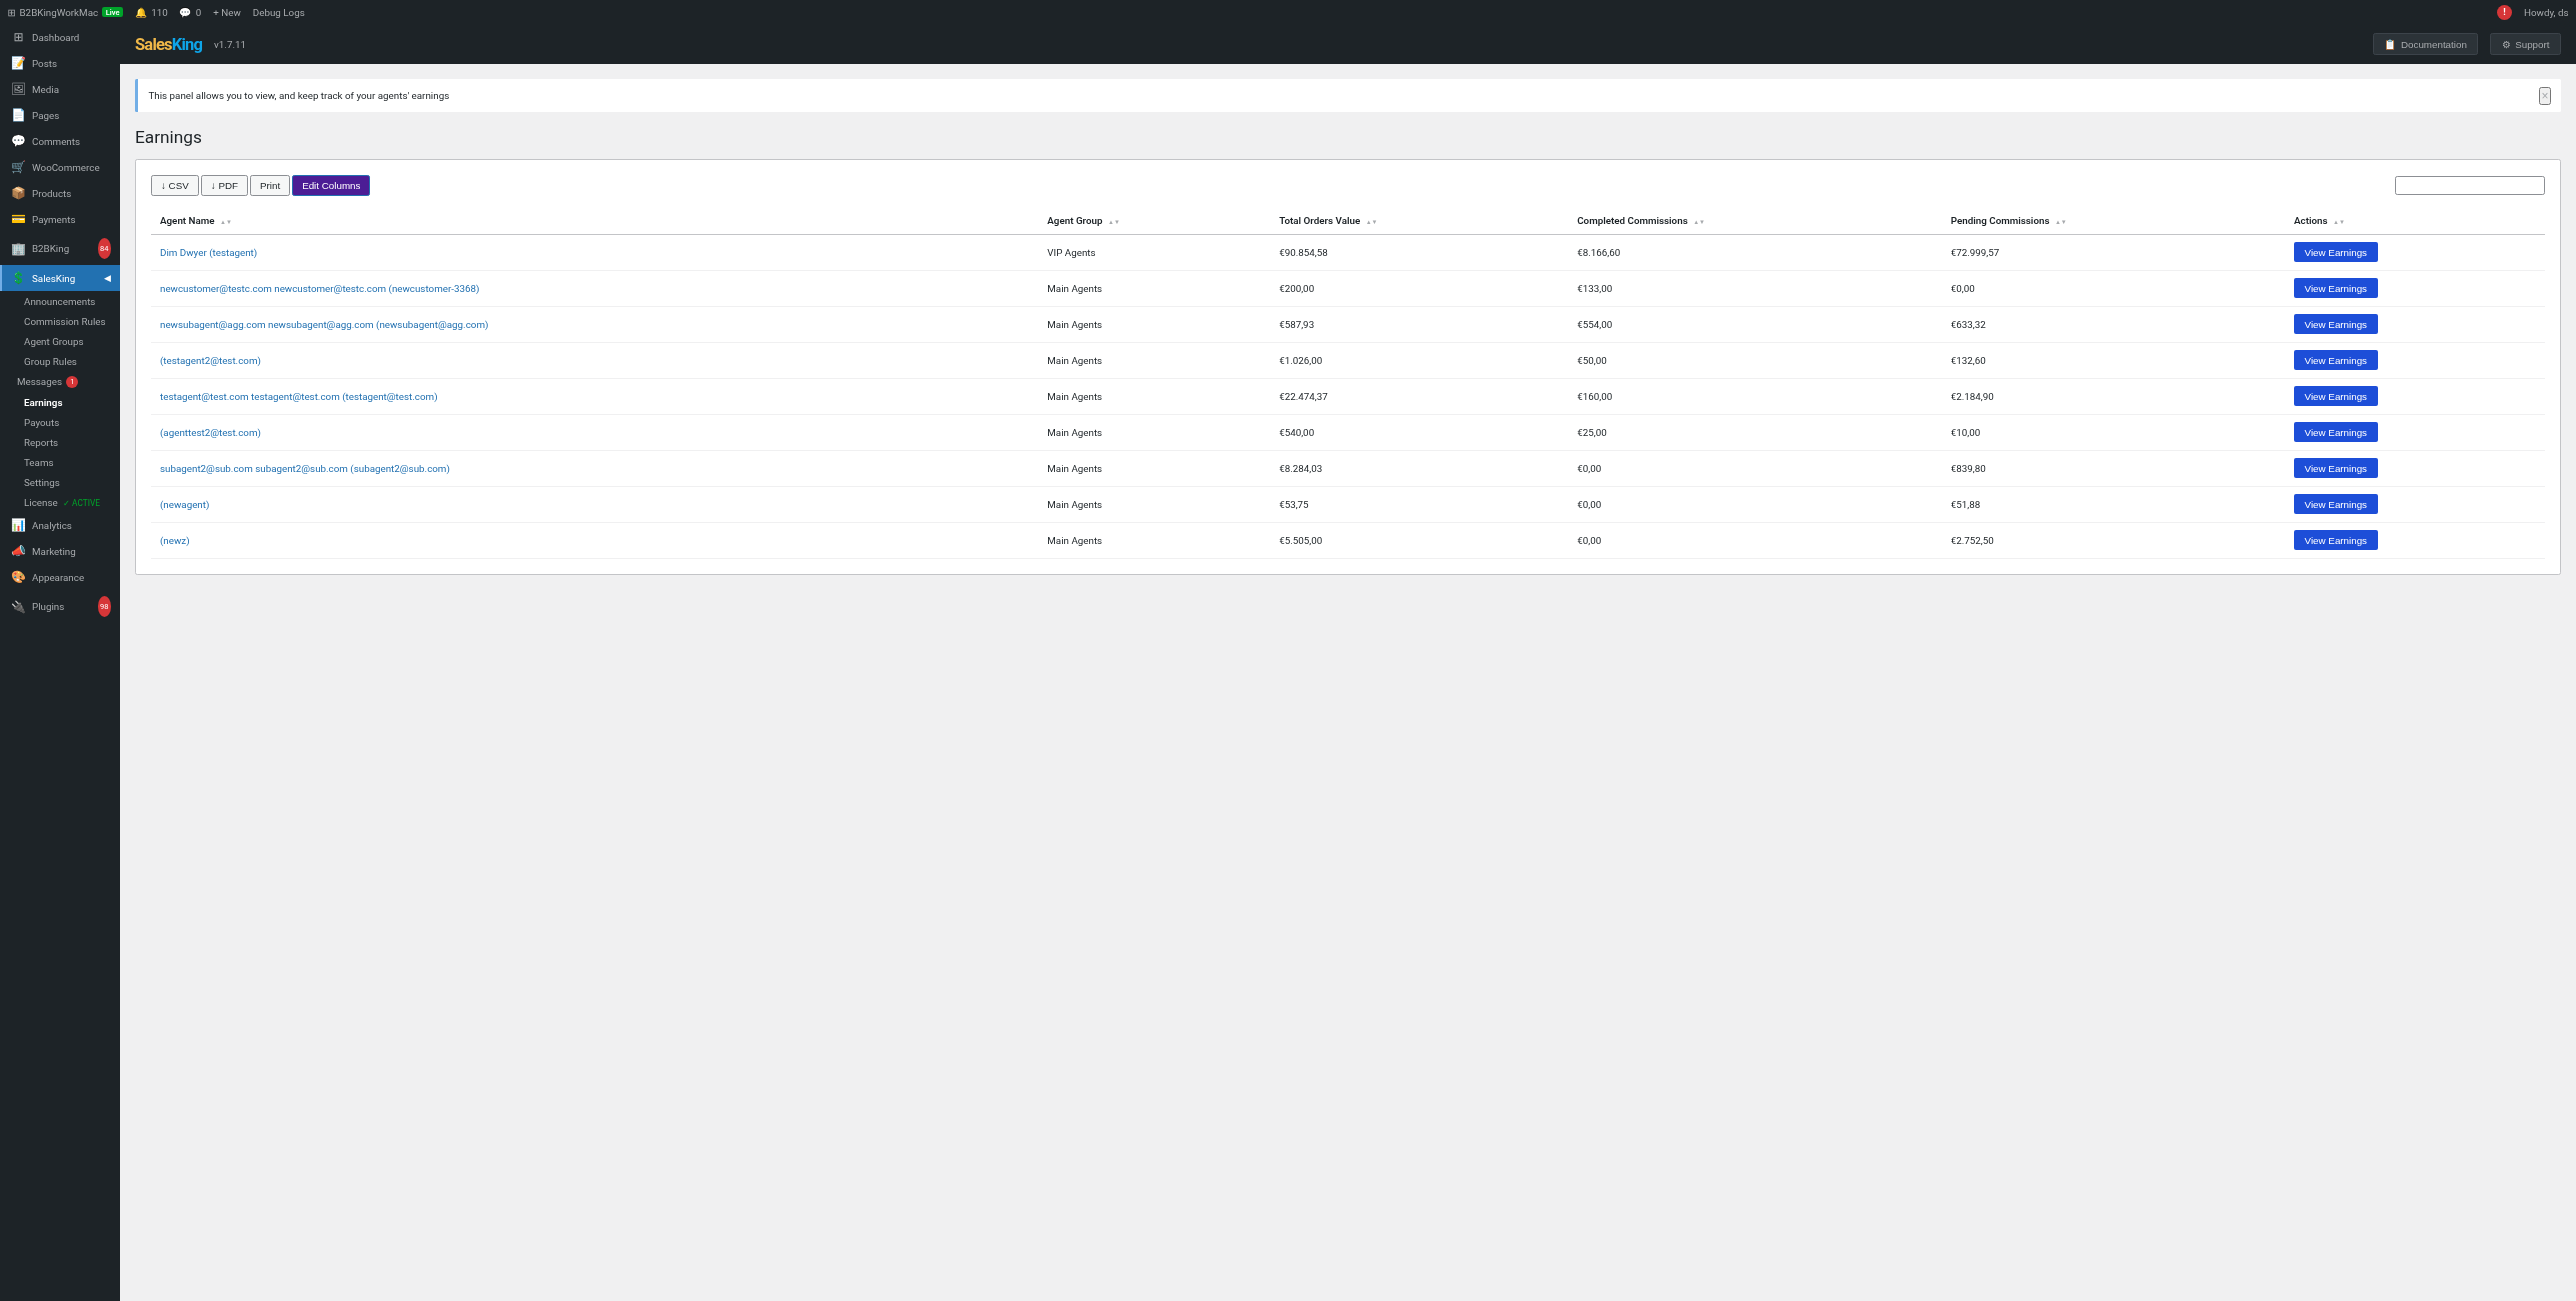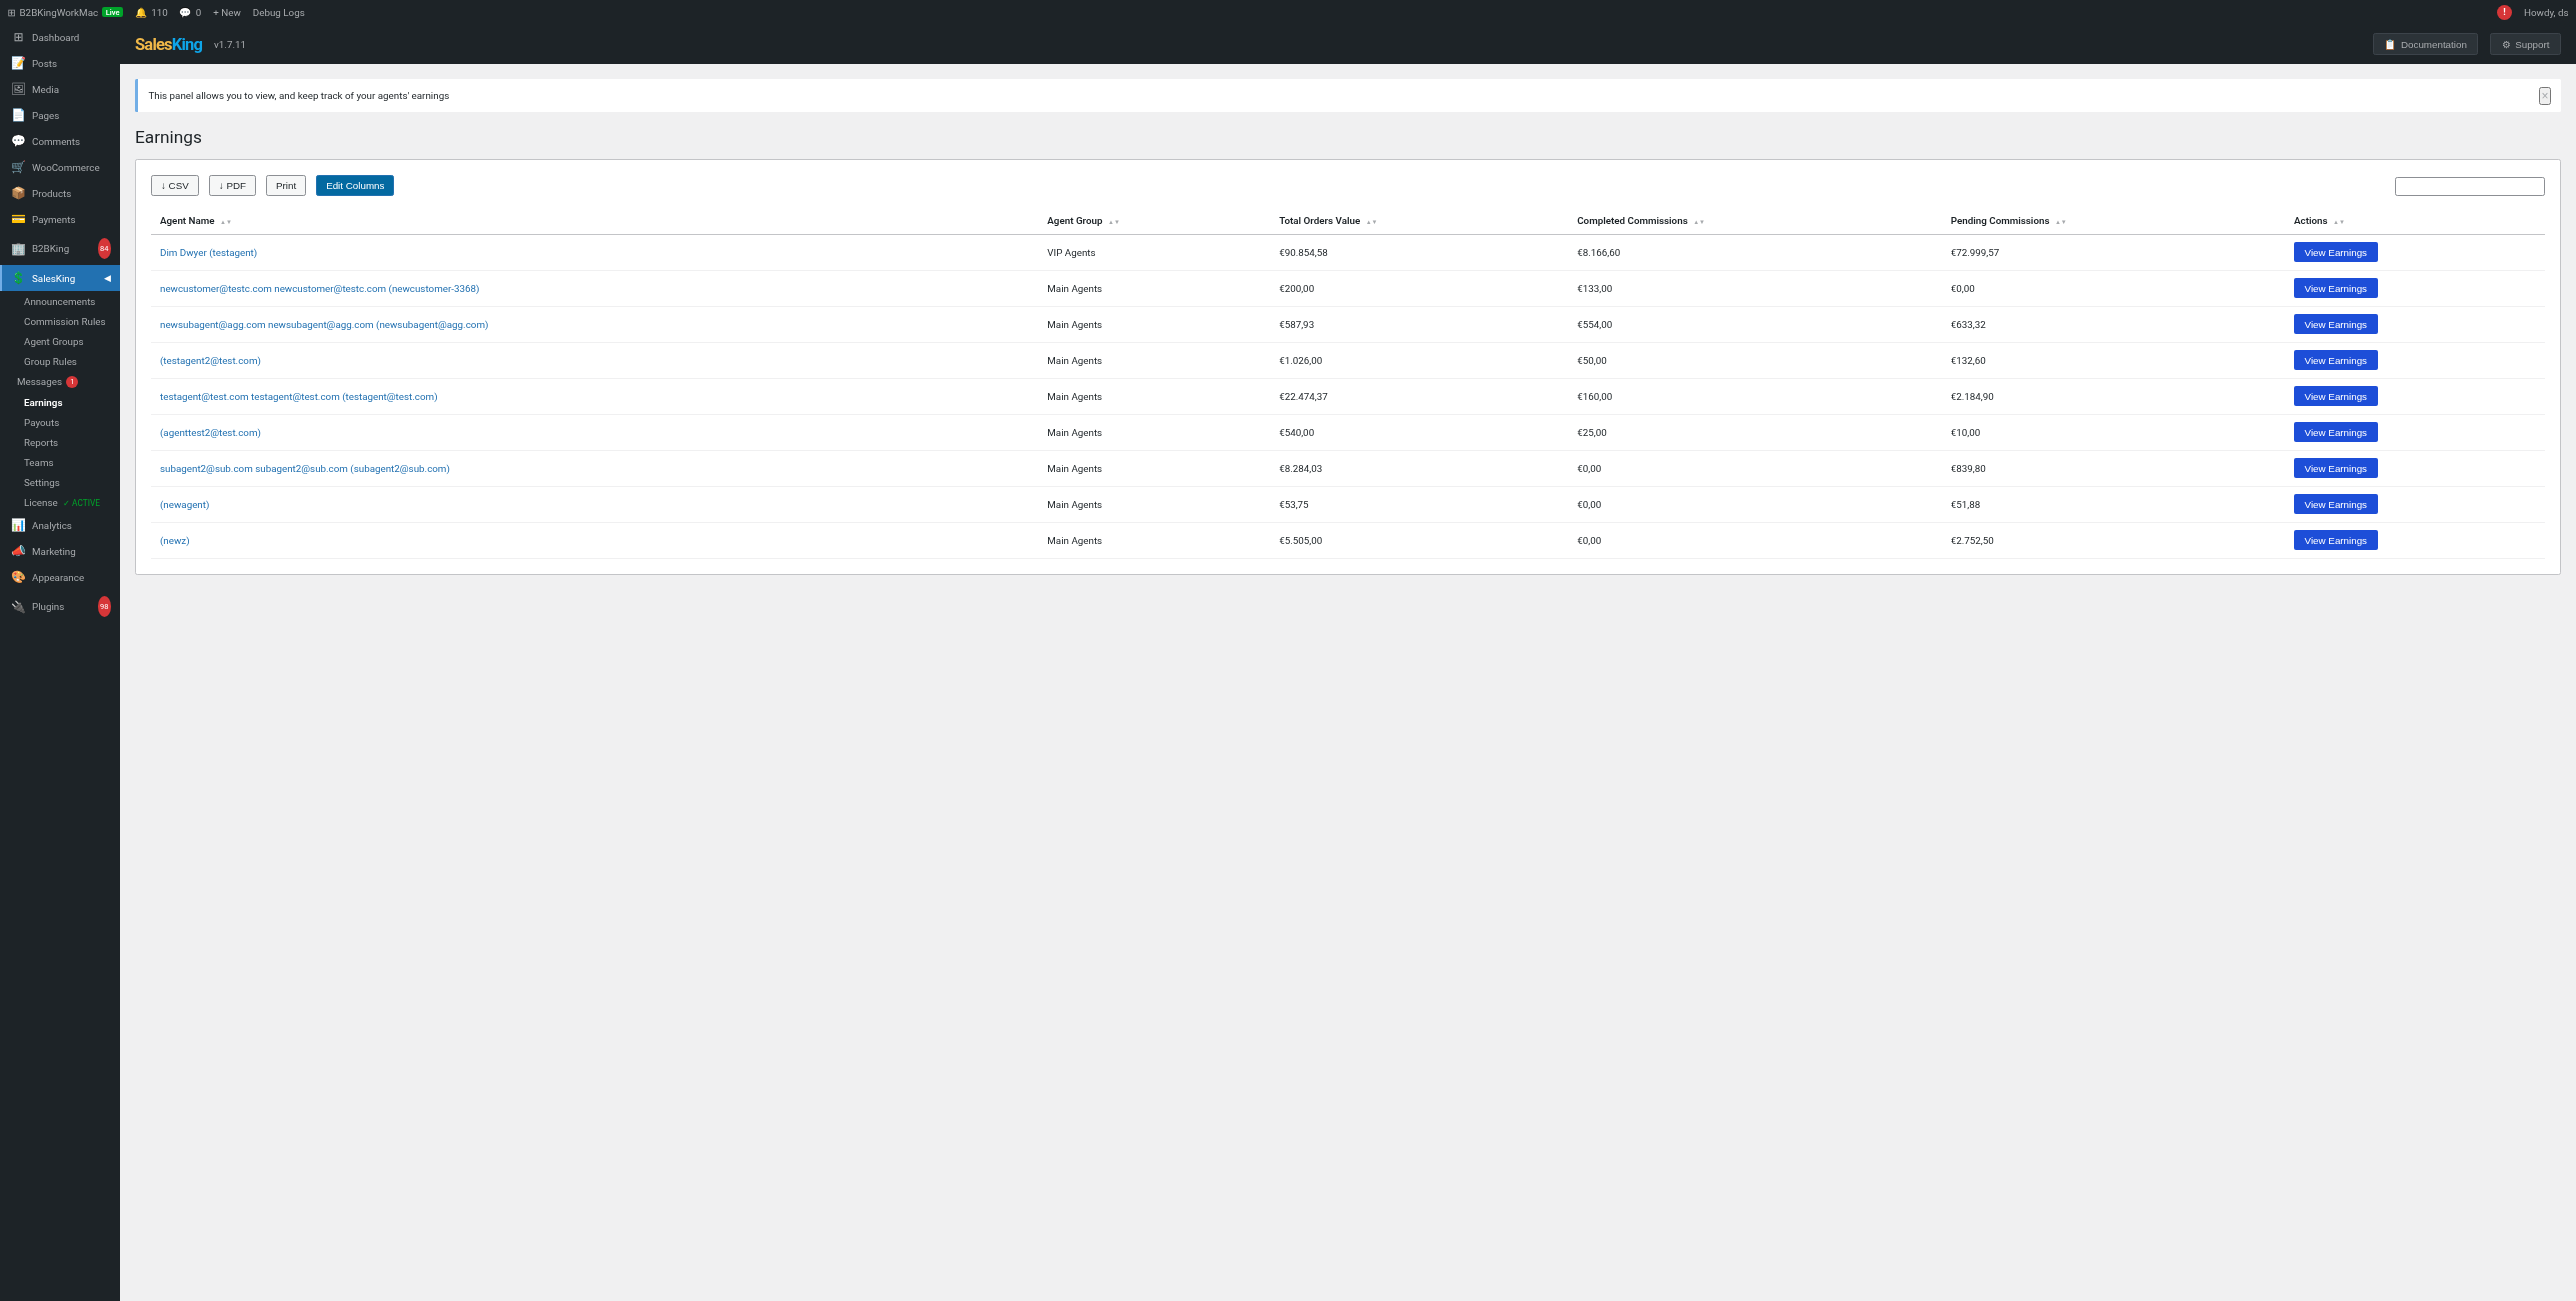--- a/index.html
+++ b/index.html
@@ -170,37 +170,37 @@
     .card {
       background: #fff;
       border: 0.8px solid #c3c4c7;
       border-radius: 2.3px;
       padding: 15px;
     }
 
     
     .table-toolbar {
       display: flex;
-      align-items: flex-end;
-      gap: 10px;
+      align-items: center;
+      gap: 2px;
       margin-bottom: 12px;
     }
     .toolbar-btn {
       padding: 3.8px 9px;
       border: 0.8px solid #8c8f94;
       background: #f6f7f7;
       color: #1d2327;
       border-radius: 2.3px;
       cursor: pointer;
       font-size: 9.8px;
       display: flex;
       align-items: center;
       gap: 3px;
     }
-    .toolbar-btn.blue-bg { background: #0369a1; color: #fff; border-color: #2271b1; }
+    .toolbar-btn.blue-bg { background: #4c1d95; color: #fff; border-color: #2271b1; }
     .table-toolbar .spacer { flex: 1; }
     .search-input {
       border: 0.8px solid #8c8f94;
       padding: 3px 6px;
       width: 150px;
       border-radius: 2.3px;
       font-size: 9.8px;
     }
 
     

